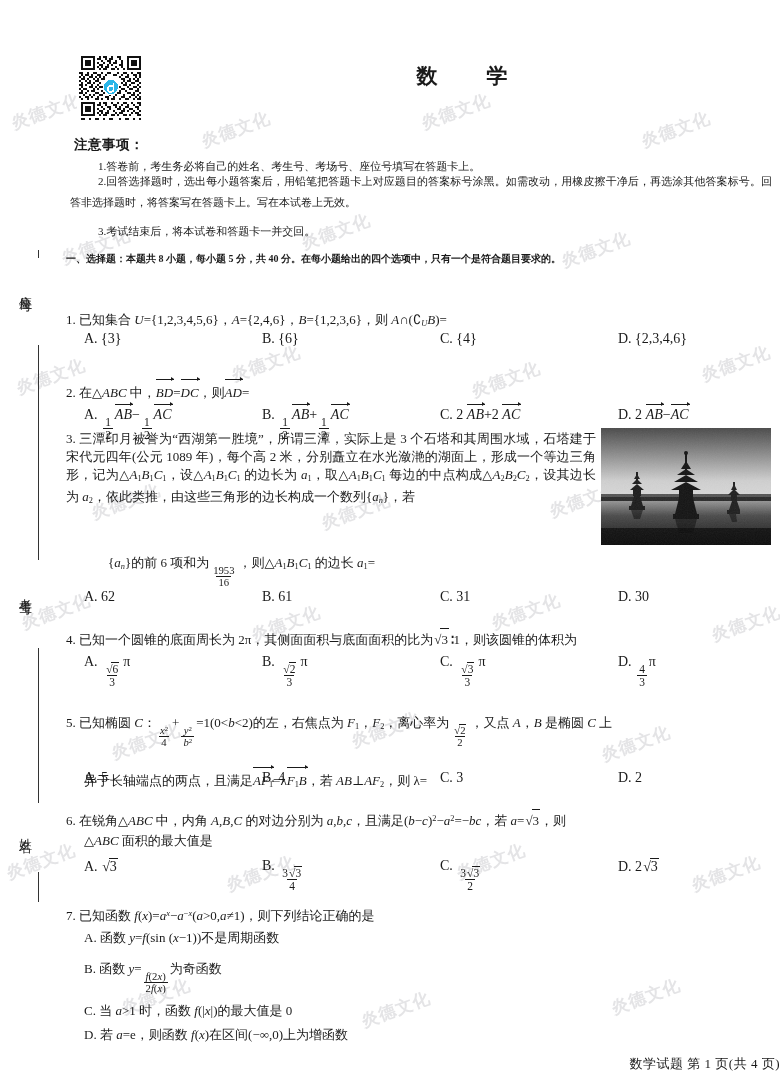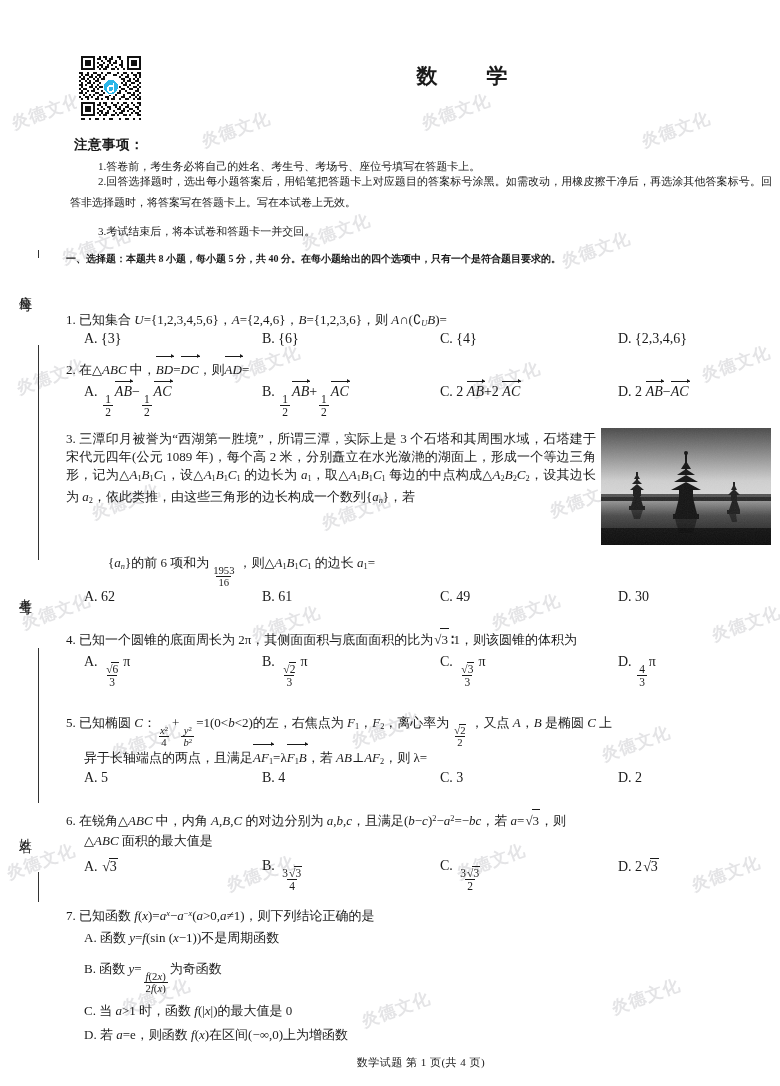--- a/index.html
+++ b/index.html
@@ -83,37 +83,37 @@
   .q{position:absolute;font-size:13px;line-height:21.5px;}
   .qbody{text-align:justify;}
   .opts{position:absolute;width:712px;display:flex;}
   .opt{flex:0 0 25%;font-size:14px;}
 
   
   i,.it{font-style:italic;font-family:"Liberation Serif","DejaVu Serif",serif;}
   .frac{display:inline-flex;flex-direction:column;align-items:center;vertical-align:-0.52em;margin:0 2px;line-height:1.05;}
   .frac .num{font-size:.82em;padding:0 2px;}
   .frac .den{font-size:.82em;border-top:1px solid #1a1a1a;padding:0 2px;}
-  .vec{position:relative;display:inline-block;padding-top:2px;}
+  .vec{position:relative;display:inline-block;padding-top:2px;margin-top:23px;}
   .vec::after{content:"";position:absolute;left:0;right:-1px;top:-1px;height:0;border-top:1.1px solid #1a1a1a;}
   .vec::before{content:"";position:absolute;right:-1px;top:-3px;border-left:3.2px solid #1a1a1a;border-top:2px solid transparent;border-bottom:2px solid transparent;}
   .sq{display:inline-block;position:relative;padding-left:1px;}
   .radband{border-top:1px solid #1a1a1a;padding:0 1px 0 1px;display:inline-block;margin-left:-1px;}
   sub{font-size:.64em;vertical-align:-0.28em;}
   sup{font-size:.64em;vertical-align:0.45em;}
 
   .photo{
     position:absolute;left:539px;top:428px;width:170px;height:117px;
     overflow:hidden;background:#d8d8d8;
   }
   .photo svg{display:block;}
 
   .footer{
-    position:absolute;left:0;top:1055px;width:718px;text-align:center;
-    font-size:11px;letter-spacing:0.5px;
+    position:absolute;left:0;top:1055px;width:718px;text-align:right;
+    font-size:13px;letter-spacing:0.5px;
   }
 </style>
 </head>
 <body>
 
 <div class="page">
 
   <div class="wm-layer">
     <div class="wm" style="left:10px;top:100px;">炎德文化</div>
     <div class="wm" style="left:200px;top:118px;">炎德文化</div>
@@ -446,21 +446,21 @@
     </div>
     <div class="q" style="left:22px;top:552px;width:690px;margin-left:24px;">
       {<i>a<sub>n</sub></i>}的前 6 项和为<span class="frac">
           <span class="num">1953</span>
           <span class="den">16</span>
         </span>，则△<i>A</i><sub>1</sub><i>B</i><sub>1</sub><i>C</i><sub>1</sub> 的边长 <i>a</i><sub>1</sub>=
     </div>
     <div class="opts" style="left:22px;top:589px;">
       <div class="opt">A. 62</div>
       <div class="opt">B. 61</div>
-      <div class="opt">C. 49</div>
+      <div class="opt">C. 31</div>
       <div class="opt">D. 30</div>
     </div>
 
     <div class="photo">
       <svg width="170" height="117" viewBox="0 0 170 117">
         <defs>
           <linearGradient id="sky" x1="0" y1="0" x2="0" y2="1">
             <stop offset="0%" stop-color="#4a4a4a"></stop>
             <stop offset="45%" stop-color="#cfcfcf"></stop>
             <stop offset="100%" stop-color="#f4f4f4"></stop>

